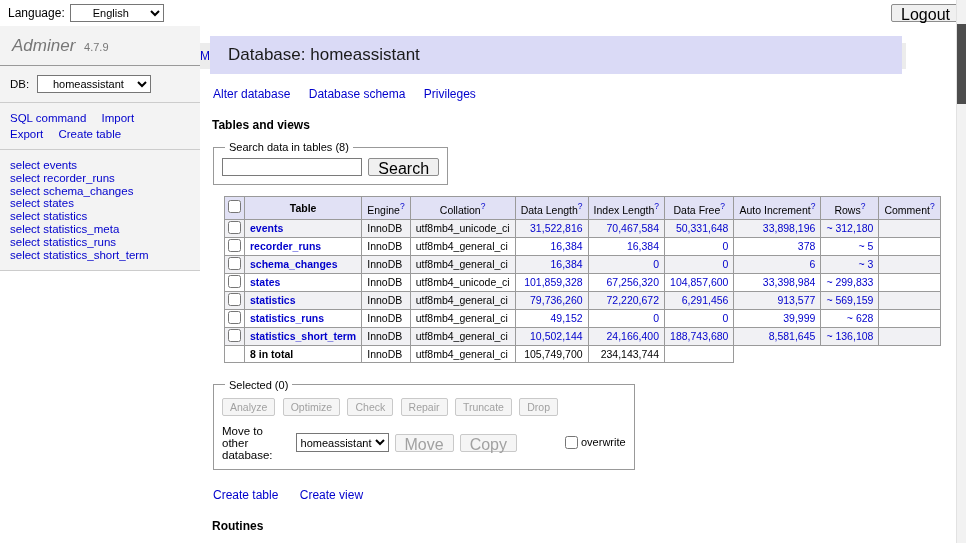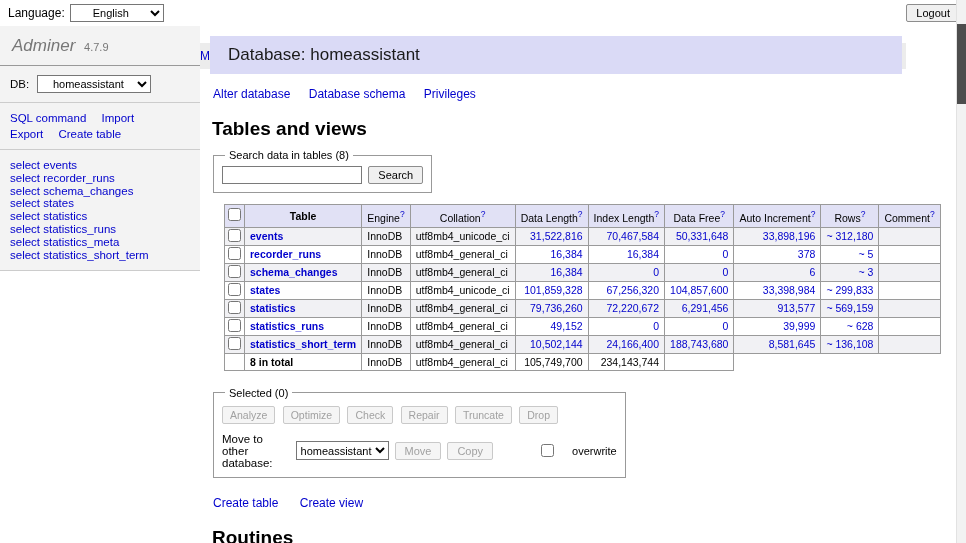--- a/index.html
+++ b/index.html
@@ -12,21 +12,21 @@
   a { color: #0000cc; text-decoration: none; cursor: pointer; }
   select {
     font-family: inherit; font-size: 11px; height: 19px;
     background: #fff; border: 1px solid #767676; text-align: center;
   }
   input[type=text] {
     font-family: inherit; font-size: 11px; height: 18px;
     border: 1px solid #7a7a7a; padding: 1px 3px; background: #fff;
   }
   .btn {
-    font-family: inherit; font-size: 11px; padding: 1px 9px; height: 18px;
+    font-family: inherit; font-size: 16px; padding: 1px 9px; height: 18px;
     background: #f0f0f0; border: 1px solid #8d8d8d; border-radius: 2px;
     color: #000; cursor: pointer;
   }
   .btn:disabled { color: #a1a1a1; border-color: #c9c9c9; background: #f5f5f5; }
 
   
   .topbar { position: absolute; left: 0; top: 0; width: 966px; height: 26px; background: #fff; }
   .lang { position: absolute; left: 8px; top: 4px; display: flex; align-items: center; gap: 5px; }
   .lang select { width: 94px; height: 18px; }
   .breadcrumb {
@@ -53,21 +53,21 @@
   .tbl-link { display: block; line-height: 12.8px; font-size: 11.5px; white-space: nowrap; }
 
   
   .content { position: absolute; left: 210px; top: 26px; width: 692px; }
   .content h2 {
     margin: 10px 0 0; padding: 9px 18px; background: #dadaf6;
     font-size: 17px; font-weight: normal; color: #1a1a1a;
   }
   .links-row { margin: 13px 0 0 3px; }
   .links-row a { margin-right: 15px; }
-  .content h3 { margin: 17px 0 9px 2px; font-size: 19px; font-weight: bold; }
+  .content h3 { margin: 17px 0 9px 2px; font-size: 12px; font-weight: bold; }
 
   fieldset { border: 1px solid #999; margin: 0; padding: 5px 8px 8px; }
   legend { font-size: 11px; padding: 0 4px; margin-left: 3px; }
   .search-fs { display: inline-block; margin-left: 3px; }
   .search-fs input { width: 140px; }
   .search-fs .btn { margin-left: 3px; vertical-align: top; }
 
   
   .data-table { border-collapse: collapse; margin: 11px 0 0 14px; font-size: 10.5px; }
   .data-table th, .data-table td {
@@ -88,21 +88,21 @@
   .w-name { width: 104px; } .w-engine { width: 44px; } .w-coll { width: 92px; }
   .w-dlen { width: 66px; } .w-ilen { width: 68px; } .w-dfree { width: 58px; }
   .w-ainc { width: 76px; } .w-rows { width: 56px; } .w-cmt { width: 50px; }
 
   
   .selected-fs { margin: 16px 0 0 3px; width: 404px; }
   .btn-row { margin: 2px 0 9px; }
   .btn-row .btn { margin-right: 4px; font-size: 10.5px; padding: 1px 7px; }
   .move-row { display: flex; align-items: center; gap: 6px; font-size: 11.5px; }
   .move-row select { width: 110px; }
-  .move-row .overwrite { display: flex; align-items: center; gap: 18px; font-size: 11px; margin-left: 42px; }
+  .move-row .overwrite { display: flex; align-items: flex-start; gap: 3px; font-size: 11px; margin-left: 42px; }
   .move-row input[type=checkbox] { margin: 0; }
 
   .bottom-links { margin: 18px 0 0 3px; }
   .bottom-links a { margin-right: 18px; }
 
   
   .scrollbar {
     position: absolute; right: 0; top: 0; width: 10px; height: 543px;
     background: #f2f2f2; border-left: 1px solid #e2e2e2;
   }
@@ -146,22 +146,22 @@
       <a>Export</a>
       <a>Create table</a>
     </p>
   </div>
   <div class="menu-section">
     <a class="tbl-link">select events</a>
     <a class="tbl-link">select recorder_runs</a>
     <a class="tbl-link">select schema_changes</a>
     <a class="tbl-link">select states</a>
     <a class="tbl-link">select statistics</a>
+    <a class="tbl-link">select statistics_meta</a>
     <a class="tbl-link">select statistics_runs</a>
-    <a class="tbl-link">select statistics_meta</a>
     <a class="tbl-link">select statistics_short_term</a>
   </div>
 </div>
 
 <div class="content">
   <h2>Database: homeassistant</h2>
 
   <p class="links-row">
     <a>Alter database</a>
     <a>Database schema</a>

